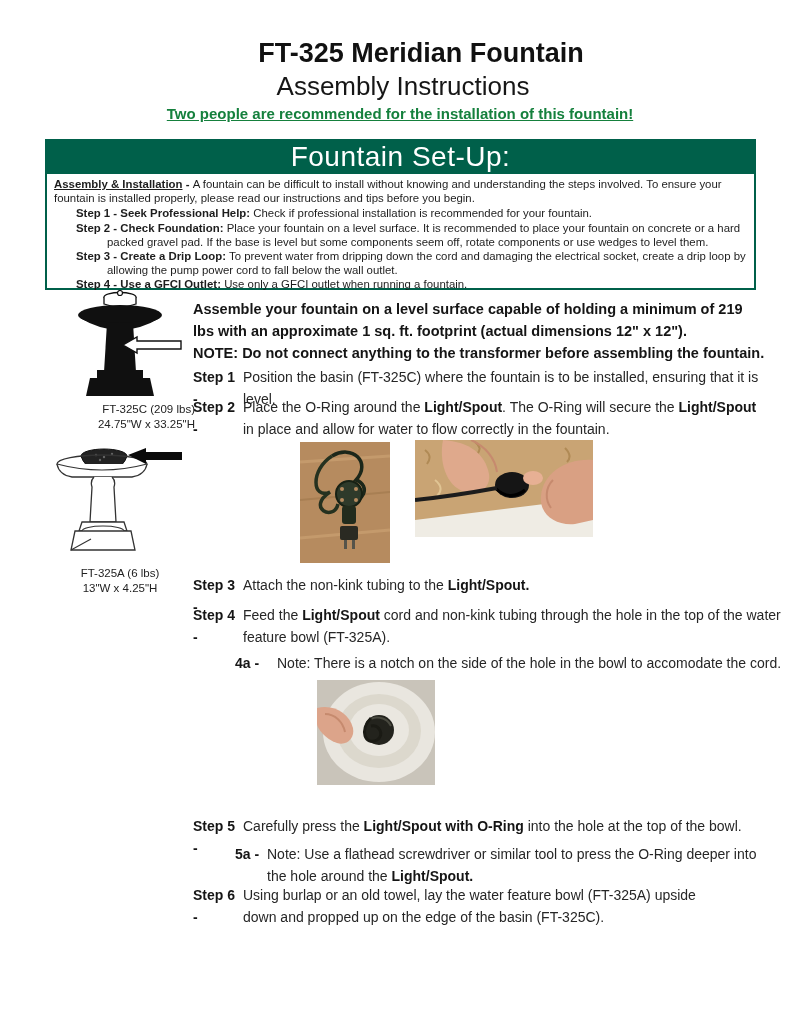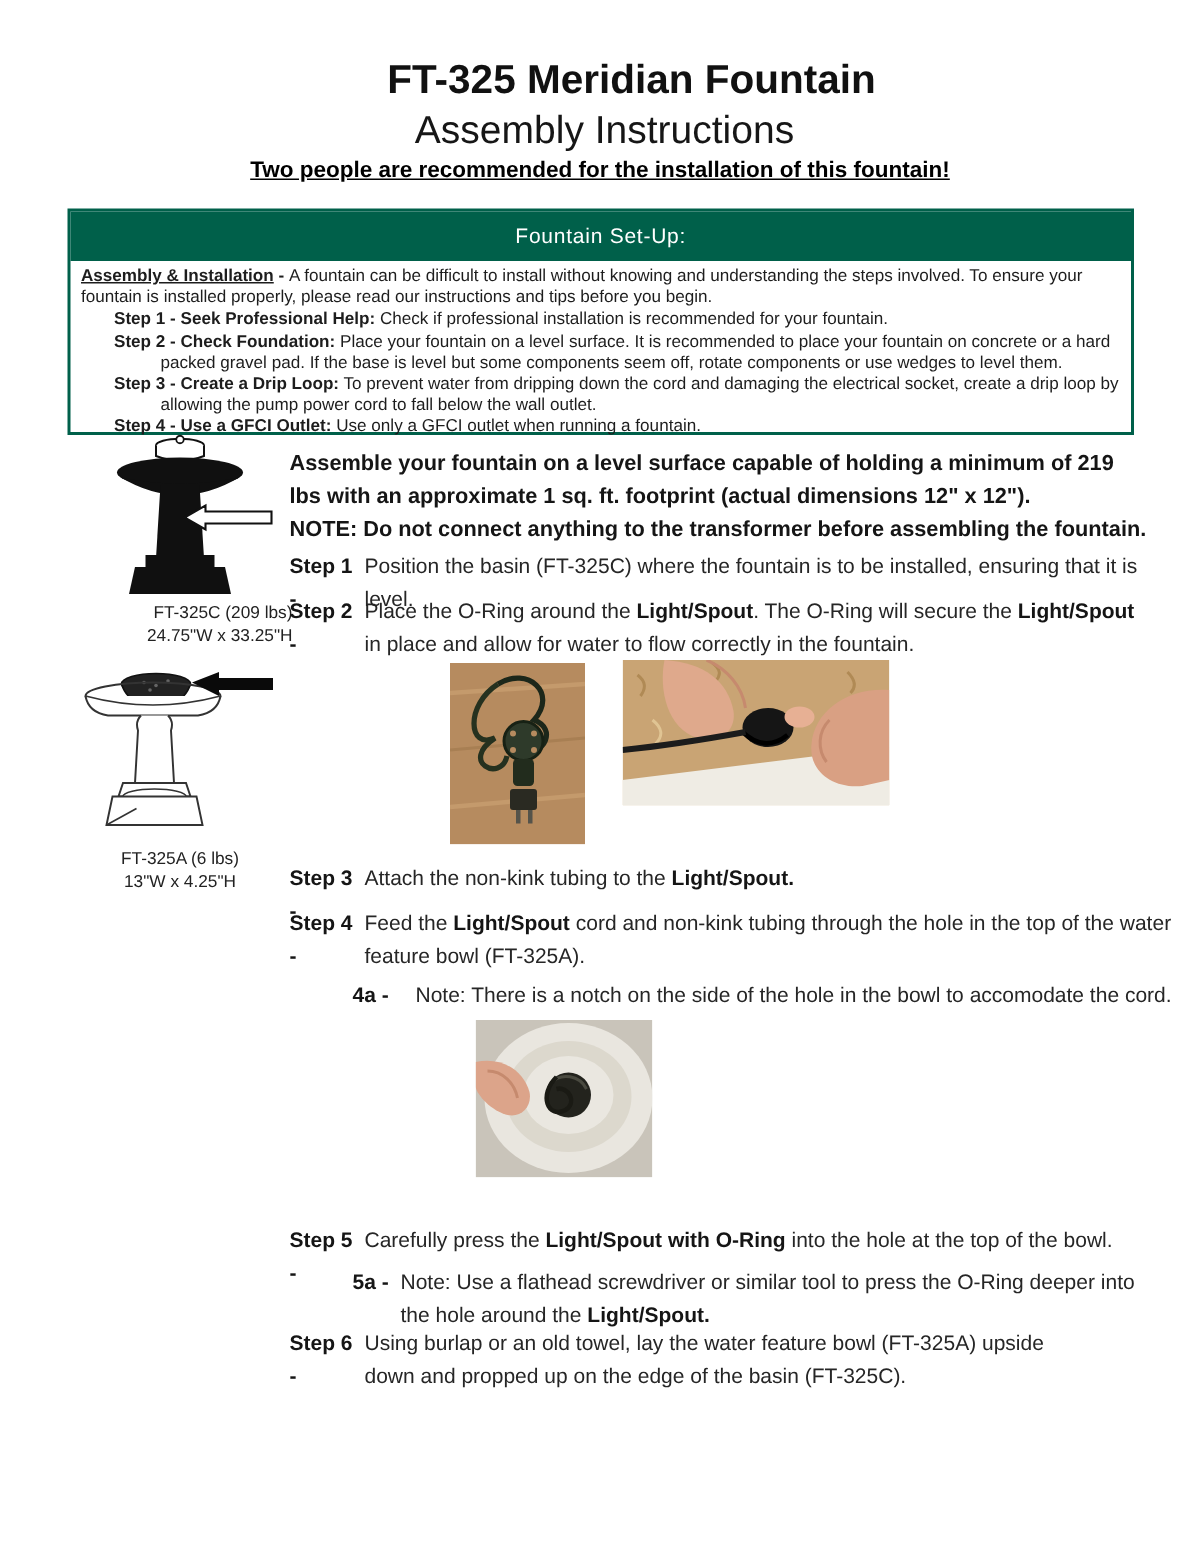--- a/index.html
+++ b/index.html
@@ -8,26 +8,26 @@
     position:relative; width:800px; height:1035px; margin:0 auto;
     background:#ffffff; overflow:hidden;
     font-family:"Liberation Sans", sans-serif; color:#222;
   }
   
   .doc-title   { position:absolute; top:38px;  left:0; width:100%; text-align:center;
                  font-size:27px; font-weight:bold; color:#111;padding-left:42px; }
   .doc-title2  { position:absolute; top:71px;  left:3px; width:100%; text-align:center;
                  font-size:26px; font-weight:normal; color:#161616; }
   .doc-note    { position:absolute; top:105px; left:0; width:100%; text-align:center;
-                 font-size:15px; font-weight:bold; text-decoration:underline; color:#000000; }
+                 font-size:15px; font-weight:bold; text-decoration:underline; color:#15803d; }
   
   .setup-box   { position:absolute; top:139px; left:45px; width:711px; height:151px;
                  border:2px solid #00604a; background:#fff; }
   .setup-header{ height:33px; background:#00604a; color:#ffffff; text-align:center;
-                 font-size:14px; line-height:32px; letter-spacing:0.5px; }
+                 font-size:28px; line-height:32px; letter-spacing:0.5px; }
   .setup-body  { padding:3px 7px 0 7px; font-size:11.4px; line-height:14.2px; color:#1d1d1d; }
   .setup-intro { margin-bottom:1px; }
   .setup-intro .ul { text-decoration:underline;margin-top:24px; }
   .box-step    { margin-left:22px; padding-left:31px; text-indent:-31px; }
   
   .content     { position:absolute; top:290px; left:0; width:800px; height:745px; }
   .blk         { position:absolute; font-size:14px; line-height:22px; color:#262626; }
   .blk b       { color:#151515; }
   .bold-intro  { left:193px; top:8px;  width:552px; font-weight:bold; font-size:14.5px; color:#151515; line-height:22px; }
   .note-line   { left:193px; top:52px; width:590px; font-weight:bold; font-size:14.5px; color:#151515; }

